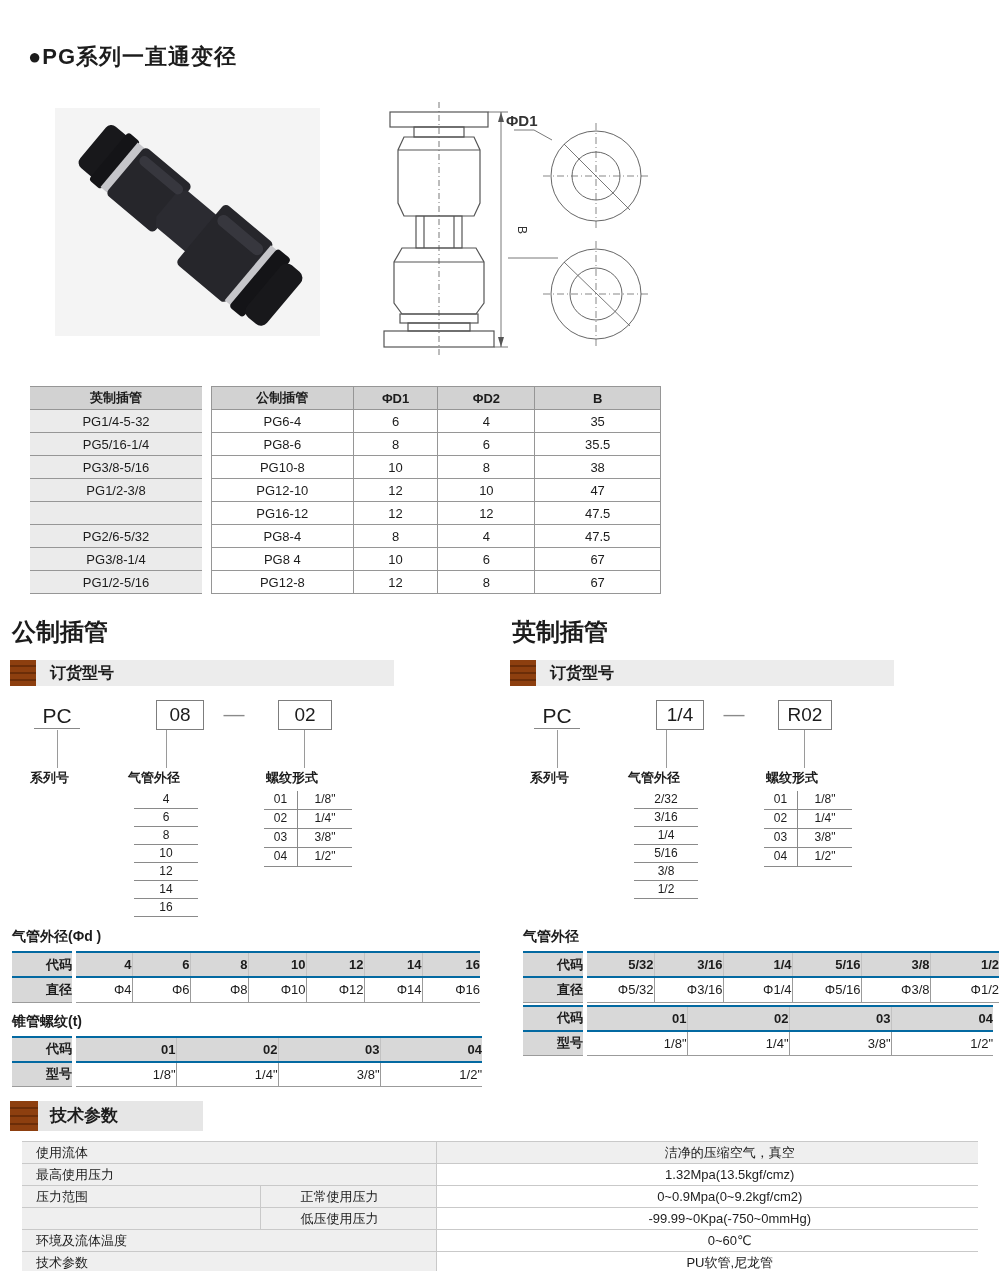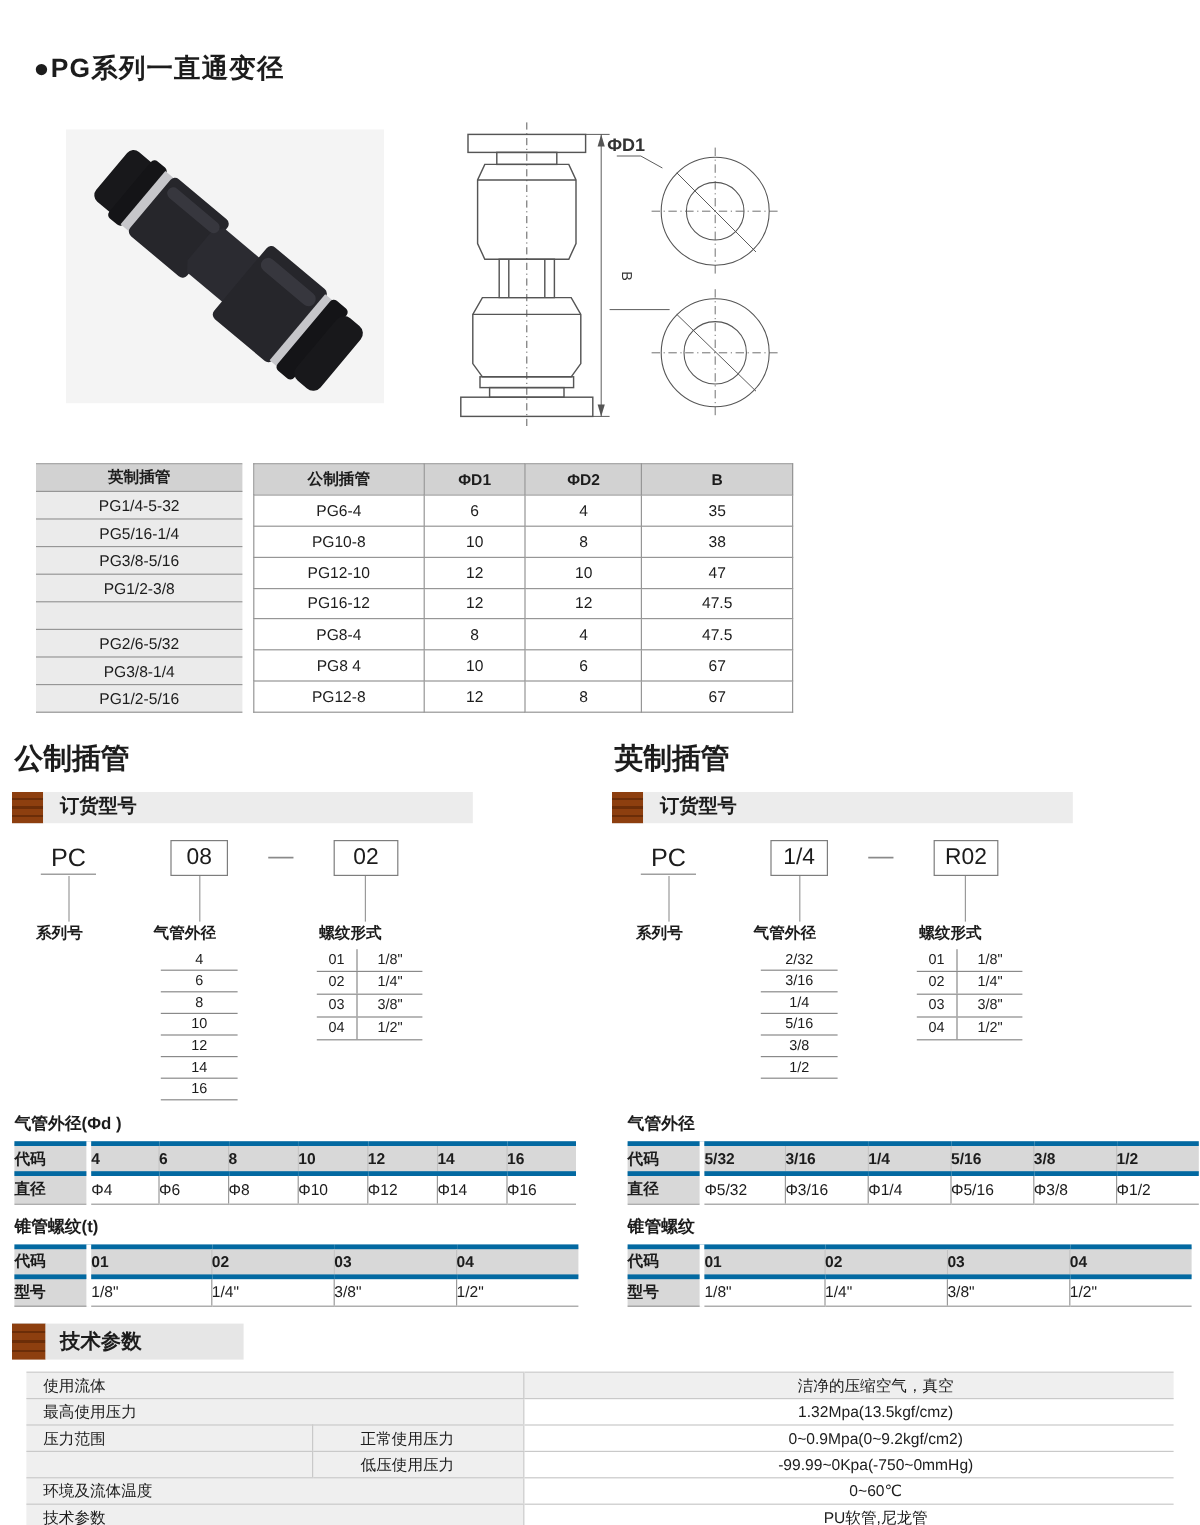--- a/index.html
+++ b/index.html
@@ -33,21 +33,21 @@
 
   
   .order-section { display: flex; margin-top: 22px; }
   .order-half { width: 500px; height: 302px; position: relative; }
   .sec-title { position: absolute; top: 0; left: 12px; font-size: 24px; font-weight: bold; }
   .band { position: absolute; top: 44px; left: 10px; display: flex; align-items: flex-end; }
   .band .sq-icon { width: 26px; height: 26px; background: repeating-linear-gradient(#8d3f0f 0 5px, #6b2d08 5px 7px); }
   .band .band-label { background: #ececec; height: 26px; line-height: 26px; padding-left: 14px; width: 358px; font-size: 16px; font-weight: bold; }
   .code-series { position: absolute; top: 88px; left: 34px; width: 46px; text-align: center; font-size: 21px; border-bottom: 1px solid #888; }
   .code-box { position: absolute; top: 84px; height: 30px; line-height: 28px; border: 1px solid #7d7d7d; text-align: center; font-size: 19px; }
-  .code-box.b1 { left: 142px; width: 48px; }
+  .code-box.b1 { left: 156px; width: 48px; }
   .code-dash { position: absolute; top: 86px; left: 214px; width: 40px; text-align: center; font-size: 21px; color: #8a8a8a; }
   .code-box.b2 { left: 278px; width: 54px; }
   .vline { position: absolute; width: 1px; background: #9a9a9a; }
   .v1 { left: 57px; top: 114px; height: 38px; }
   .v2 { left: 166px; top: 114px; height: 38px; }
   .v3 { left: 304px; top: 114px; height: 38px; }
   .leg-label { position: absolute; top: 153px; font-size: 13px; font-weight: 600; }
   .leg-series { left: 30px; }
   .leg-od { left: 128px; }
   .leg-thread { left: 266px; }
@@ -56,21 +56,21 @@
   .thr-list { position: absolute; left: 264px; top: 175px; }
   .thr-row { display: flex; height: 19px; line-height: 17px; font-size: 12px; border-bottom: 1px solid #8a8a8a; }
   .thr-row .thr-code { width: 34px; text-align: center; border-right: 1px solid #8a8a8a; }
   .thr-row .thr-val { width: 54px; text-align: center; }
 
   
   .mini-row { display: flex; margin-top: 2px; gap: 22px; }
   .mini-half { width: 500px; }
   .mini-title { margin: 8px 0 5px 12px; font-size: 14px; font-weight: bold; }
   .mini-table { margin-left: 12px; font-size: 13px; }
-  .mini-table td { height: 25px; text-align: left; border-top: 4px solid #0369a1; border-bottom: 1px solid #9b9b9b; }
+  .mini-table td { height: 25px; text-align: right; border-top: 2px solid #0369a1; border-bottom: 1px solid #9b9b9b; }
   .mini-table tr.r1 td { background: #d8d8d8; font-weight: bold; border-left: 1px solid #c2c2c2; }
   .mini-table tr.r2 td { background: #ffffff; border-left: 1px solid #9b9b9b; }
   .mini-table td.lab { background: #d8d8d8 !important; font-weight: bold; border-left: none !important; border-right: 4px solid #ffffff; width: 62px; }
   .mini-table.cols7 td.v { width: 58px; }
   .mini-table.cols6 td.v { width: 69px; }
   .mini-table.cols4 td.v { width: 102px; }
 
   
   .tech-band { display: flex; align-items: center; margin: 14px 0 0 10px; }
   .tech-band .sq-icon { width: 28px; height: 30px; background: repeating-linear-gradient(#8d3f0f 0 6px, #6b2d08 6px 8px); }
@@ -194,20 +194,26 @@
       <td class="c2">ΦD2</td>
       <td class="c3">B</td>
     </tr>
     <tr>
       <td class="c0">PG6-4</td>
       <td class="c1">6</td>
       <td class="c2">4</td>
       <td class="c3">35</td>
     </tr>
     <tr>
+      <td>PG8-6</td>
+      <td>8</td>
+      <td>6</td>
+      <td>35.5</td>
+    </tr>
+    <tr>
       <td>PG10-8</td>
       <td>10</td>
       <td>8</td>
       <td>38</td>
     </tr>
     <tr>
       <td>PG12-10</td>
       <td>12</td>
       <td>10</td>
       <td>47</td>
@@ -403,21 +409,20 @@
         <td class="lab">型号</td>
         <td class="v">1/8"</td>
         <td class="v">1/4"</td>
         <td class="v">3/8"</td>
         <td class="v">1/2"</td>
       </tr>
     </tbody>
       </table>
   </div>
   <div class="mini-half">
-    <div class="mini-title">锥管螺纹</div>
     <table class="mini-table cols4">
       <tbody>
           <tr class="r1">
         <td class="lab">代码</td>
         <td class="v">01</td>
         <td class="v">02</td>
         <td class="v">03</td>
         <td class="v">04</td>
       </tr>
       <tr class="r2">

